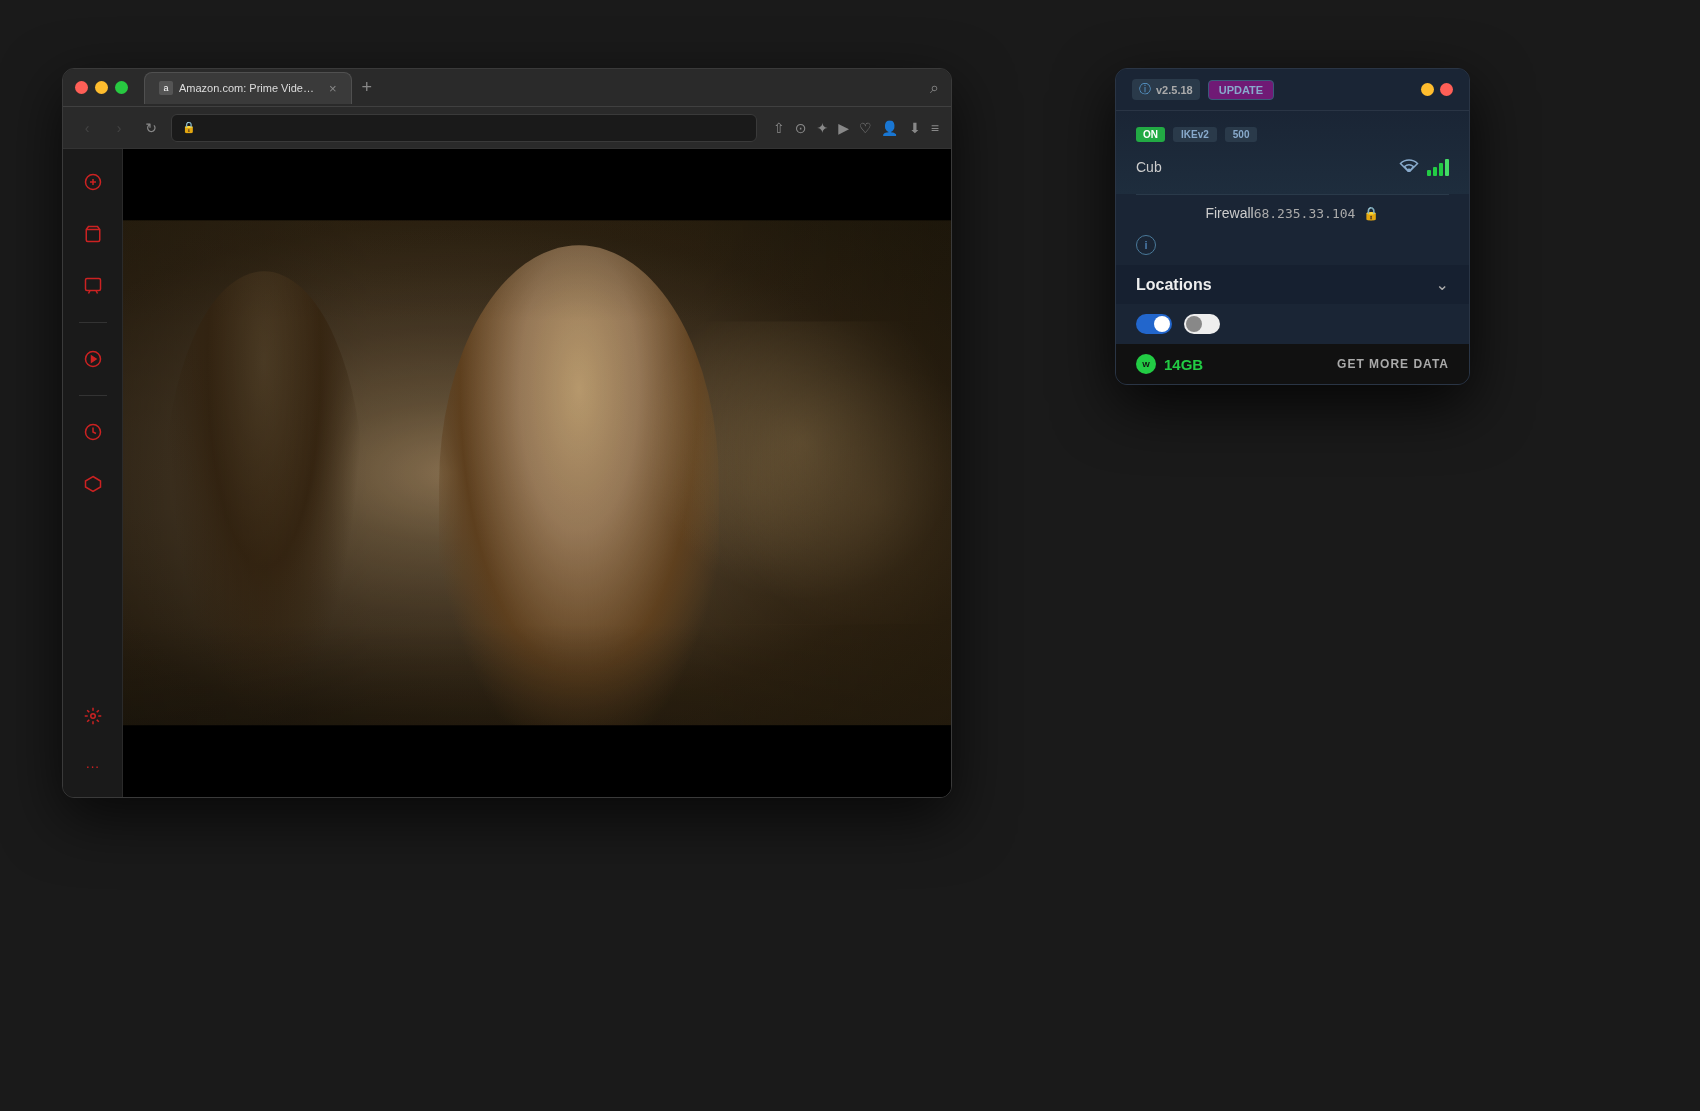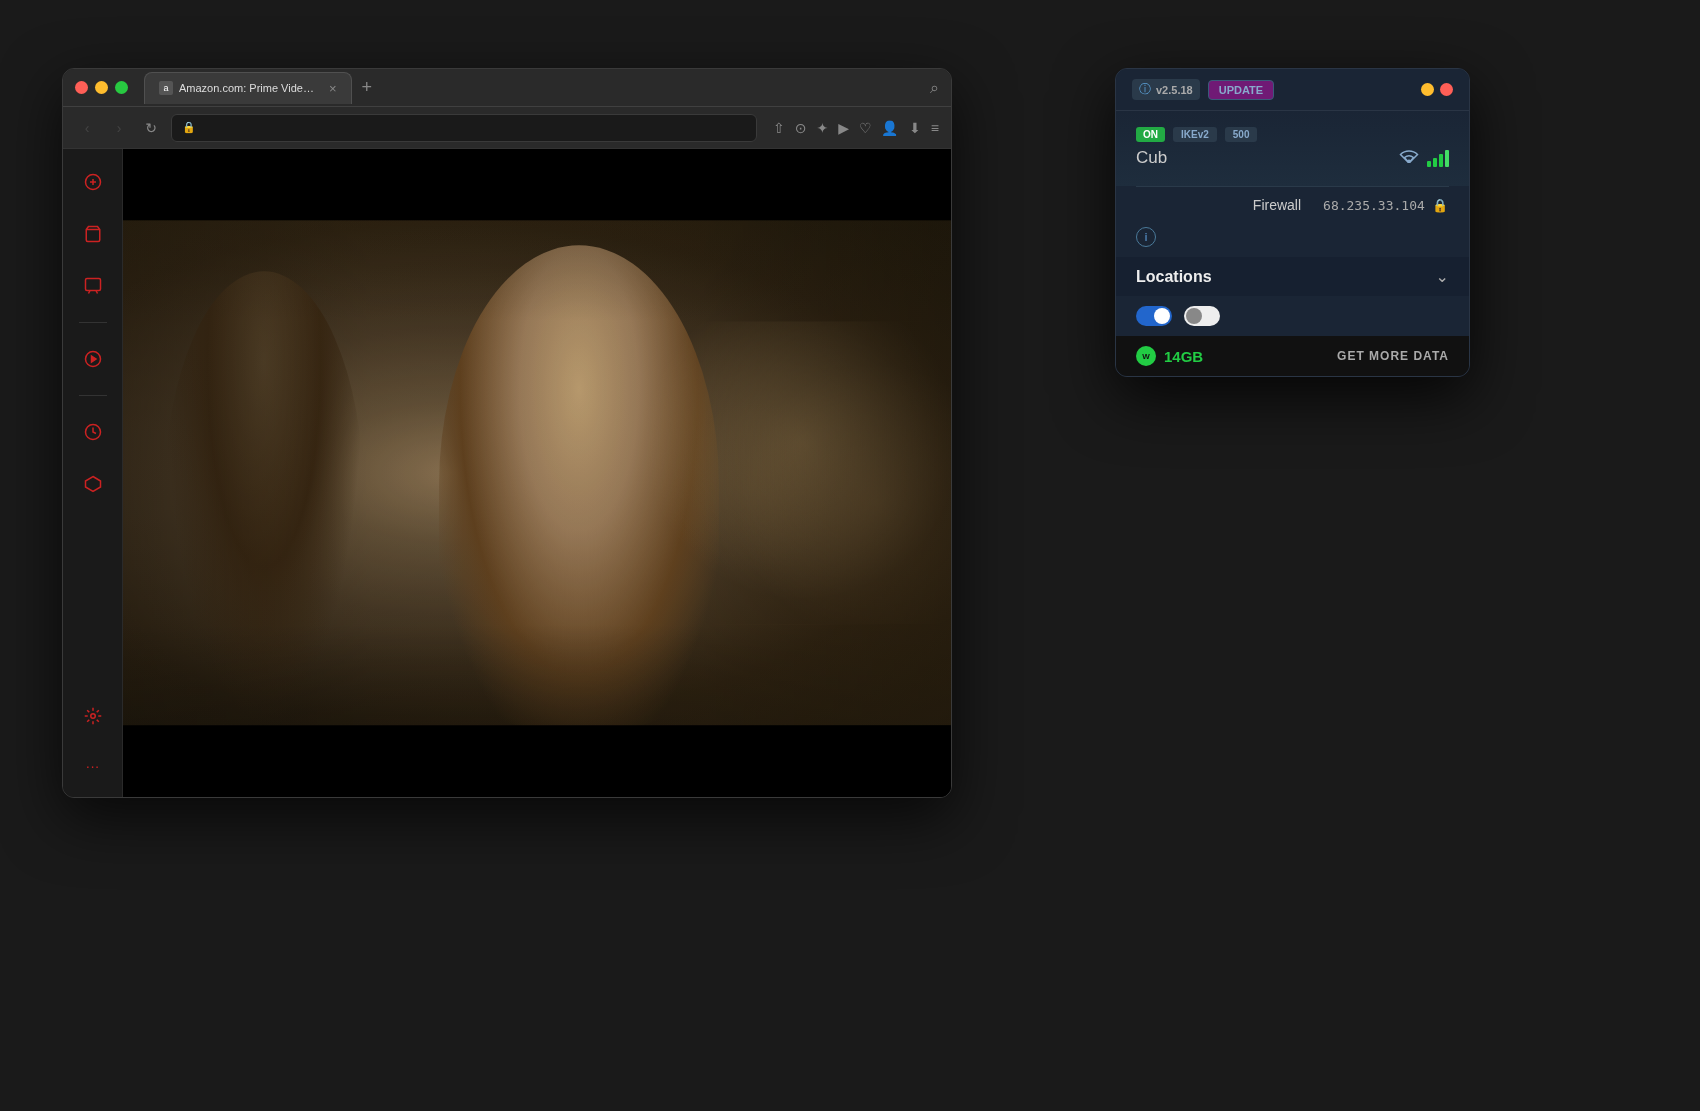--- a/index.html
+++ b/index.html
@@ -386,20 +386,21 @@
     }
 
     .ws-left {
       flex: 1;
     }
 
     .ws-status-row {
       display: flex;
       align-items: center;
       gap: 8px;
+      margin-bottom: 10px;
     }
 
     .ws-on-badge {
       background: #22aa44;
       color: white;
       font-size: 10px;
       font-weight: 700;
       padding: 2px 7px;
       border-radius: 3px;
     }
@@ -432,21 +433,21 @@
     }
 
     .ws-server-row {
       display: flex;
       align-items: center;
       justify-content: space-between;
       padding: 6px 0;
     }
 
     .ws-server-name {
-      font-size: 17px;
+      font-size: 14px;
       color: #ccc;
     }
 
     .ws-server-icons {
       display: flex;
       align-items: center;
       gap: 8px;
     }
 
     .wifi-icon {
@@ -501,23 +502,22 @@
     .ws-divider {
       height: 1px;
       background: #2a3a4a;
       margin: 0 20px;
     }
 
     
     .ws-firewall-row {
       display: flex;
       align-items: center;
-      justify-content: flex-end;
+      justify-content: center;
       padding: 10px 20px;
-      gap: 22px;
     }
 
     .ws-firewall-label {
       color: #ccc;
       font-size: 14px;
       font-weight: 500;
     }
 
     .ws-firewall-right {
       display: flex;

